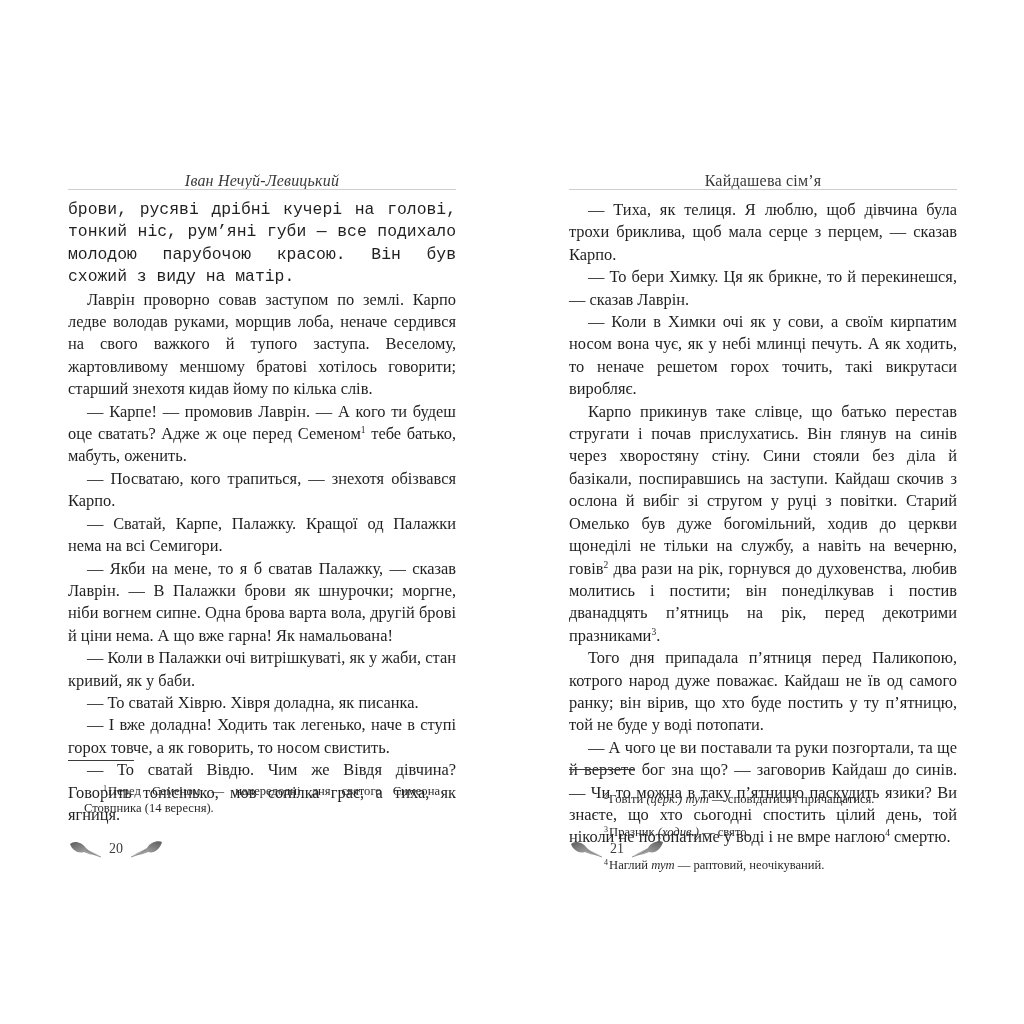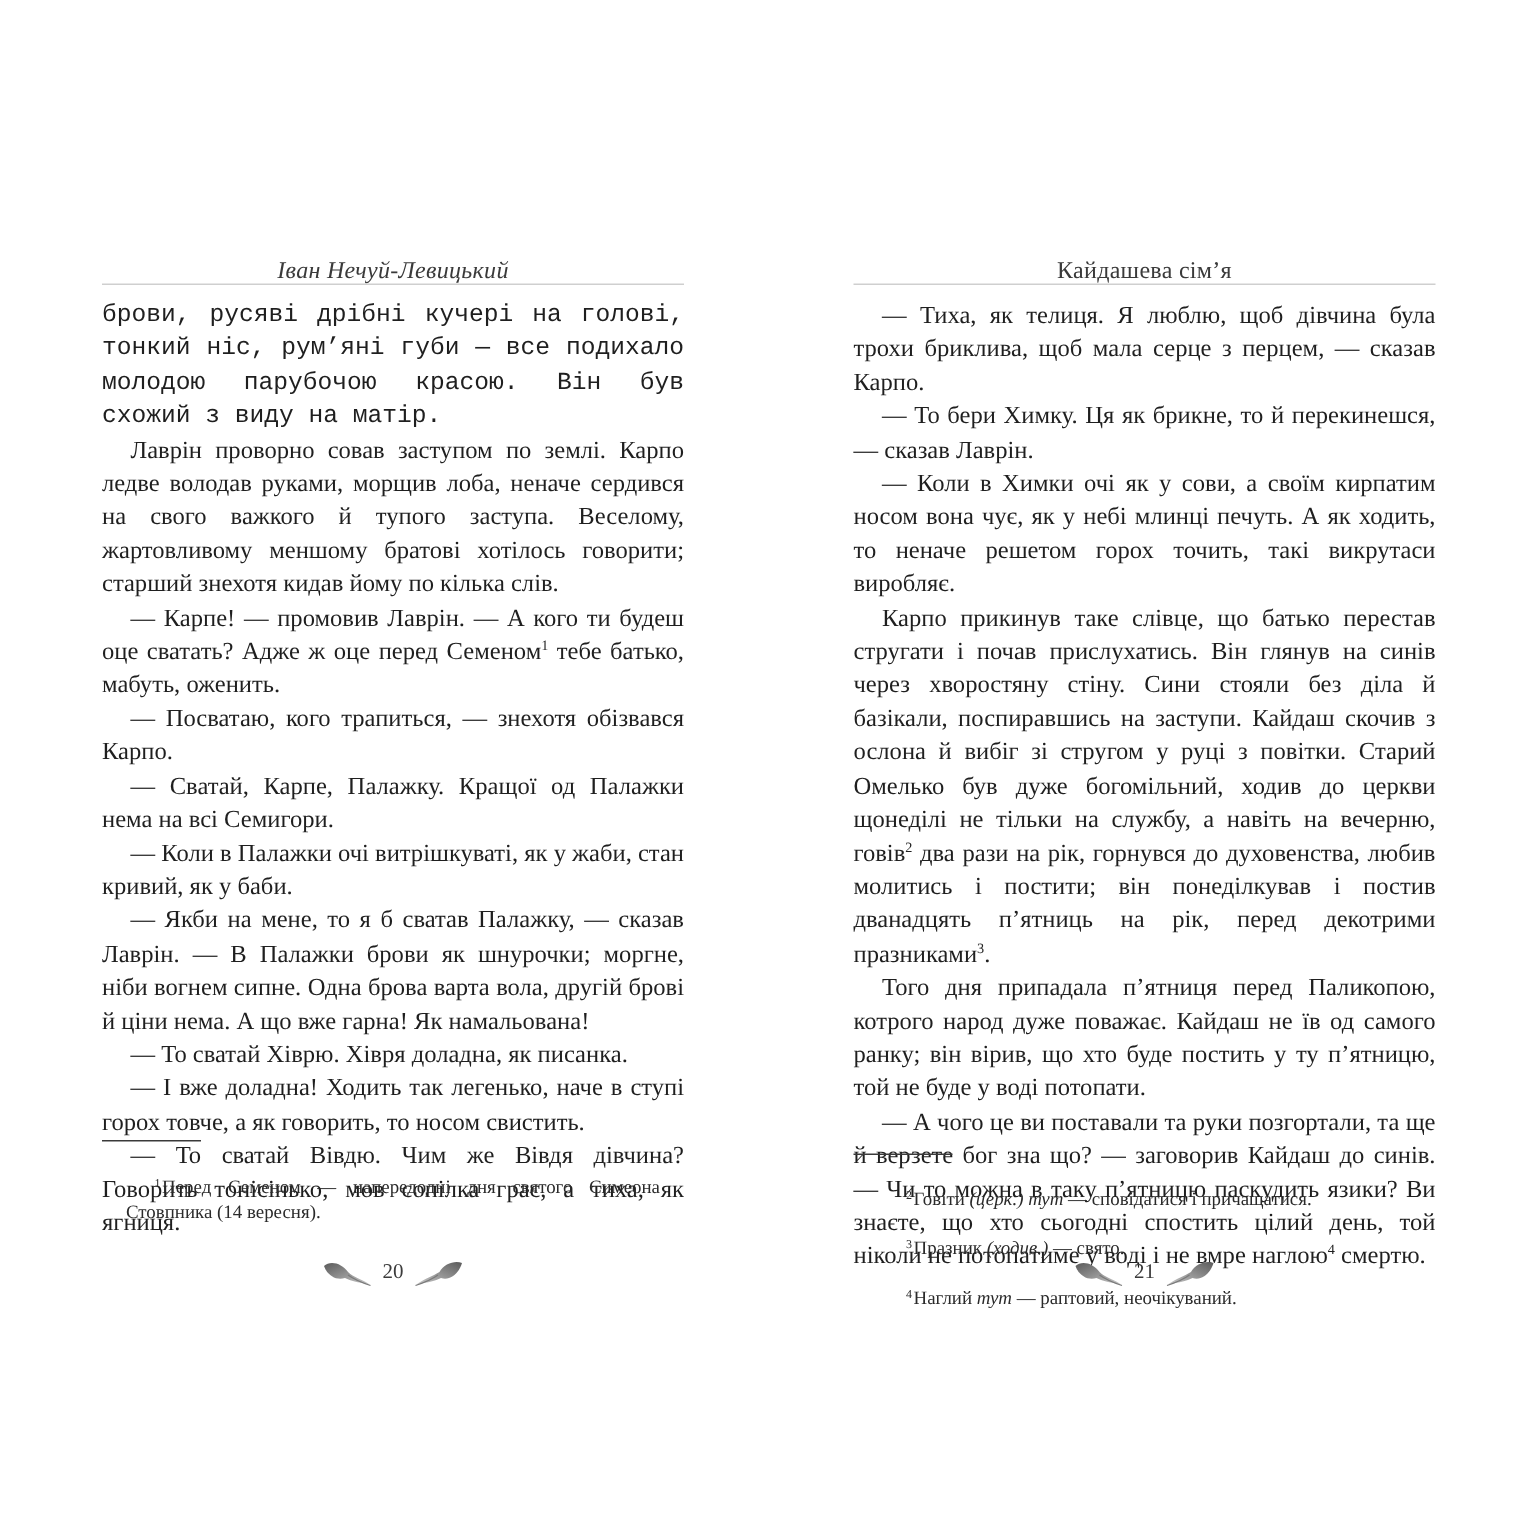--- a/index.html
+++ b/index.html
@@ -94,21 +94,20 @@
       vertical-align: 4px;
     }
     .footnotes i { font-style: italic; }
 
     .folio {
       position: absolute;
       top: 838px;
       left: 0;
       width: 388px;
       display: flex;
-      justify-content: center;
       align-items: center;
       gap: 4px;
     }
     .folio-num {
       font-family: "Liberation Serif", serif;
       font-size: 14px;
       color: #3c3c3c;
       padding: 0 3px;
       line-height: 20px;
     }
@@ -120,22 +119,22 @@
 <div class="page page-left">
   <div class="running-head italic">Іван Нечуй-Левицький</div>
   <div class="head-rule"></div>
 
   <div class="body-text">
     <p class="noindent">брови, русяві дрібні кучері на голові, тонкий ніс, рум’яні губи — все подихало молодою парубочою красою. Він був схожий з виду на матір.</p>
     <p>Лаврін проворно совав заступом по землі. Карпо ледве володав руками, морщив лоба, неначе сердився на свого важкого й тупого заступа. Веселому, жартовливому меншому братові хотілось говорити; старший знехотя кидав йому по кілька слів.</p>
     <p><span>— Карпе! — промовив Лаврін. — А кого ти будеш оце сватать? Адже ж оце перед Семеном</span><sup class="fn">1</sup><span> тебе батько, мабуть, оженить.</span></p>
     <p>— Посватаю, кого трапиться, — знехотя обізвався Карпо.</p>
     <p>— Сватай, Карпе, Палажку. Кращої од Палажки нема на всі Семигори.</p>
+    <p>— Якби на мене, то я б сватав Палажку, — сказав Лаврін. — В Палажки брови як шнурочки; моргне, ніби вогнем сипне. Одна брова варта вола, другій брові й ціни нема. А що вже гарна! Як намальована!</p>
     <p>— Коли в Палажки очі витрішкуваті, як у жаби, стан кривий, як у баби.</p>
-    <p>— Якби на мене, то я б сватав Палажку, — сказав Лаврін. — В Палажки брови як шнурочки; моргне, ніби вогнем сипне. Одна брова варта вола, другій брові й ціни нема. А що вже гарна! Як намальована!</p>
     <p>— То сватай Хіврю. Хівря доладна, як писанка.</p>
     <p>— І вже доладна! Ходить так легенько, наче в ступі горох товче, а як говорить, то носом свистить.</p>
     <p>— То сватай Вівдю. Чим же Вівдя дівчина? Говорить тонісінько, мов сопілка грає, а тиха, як ягниця.</p>
   </div>
 
   <div class="fn-rule" style="top:760px;"></div>
   <div class="footnotes" style="top:767px;">
     <p><sup>1</sup> <span>Перед Семеном</span><span> — напередодні дня святого Симеона Стовпника (14 вересня).</span></p>
   </div>
 

